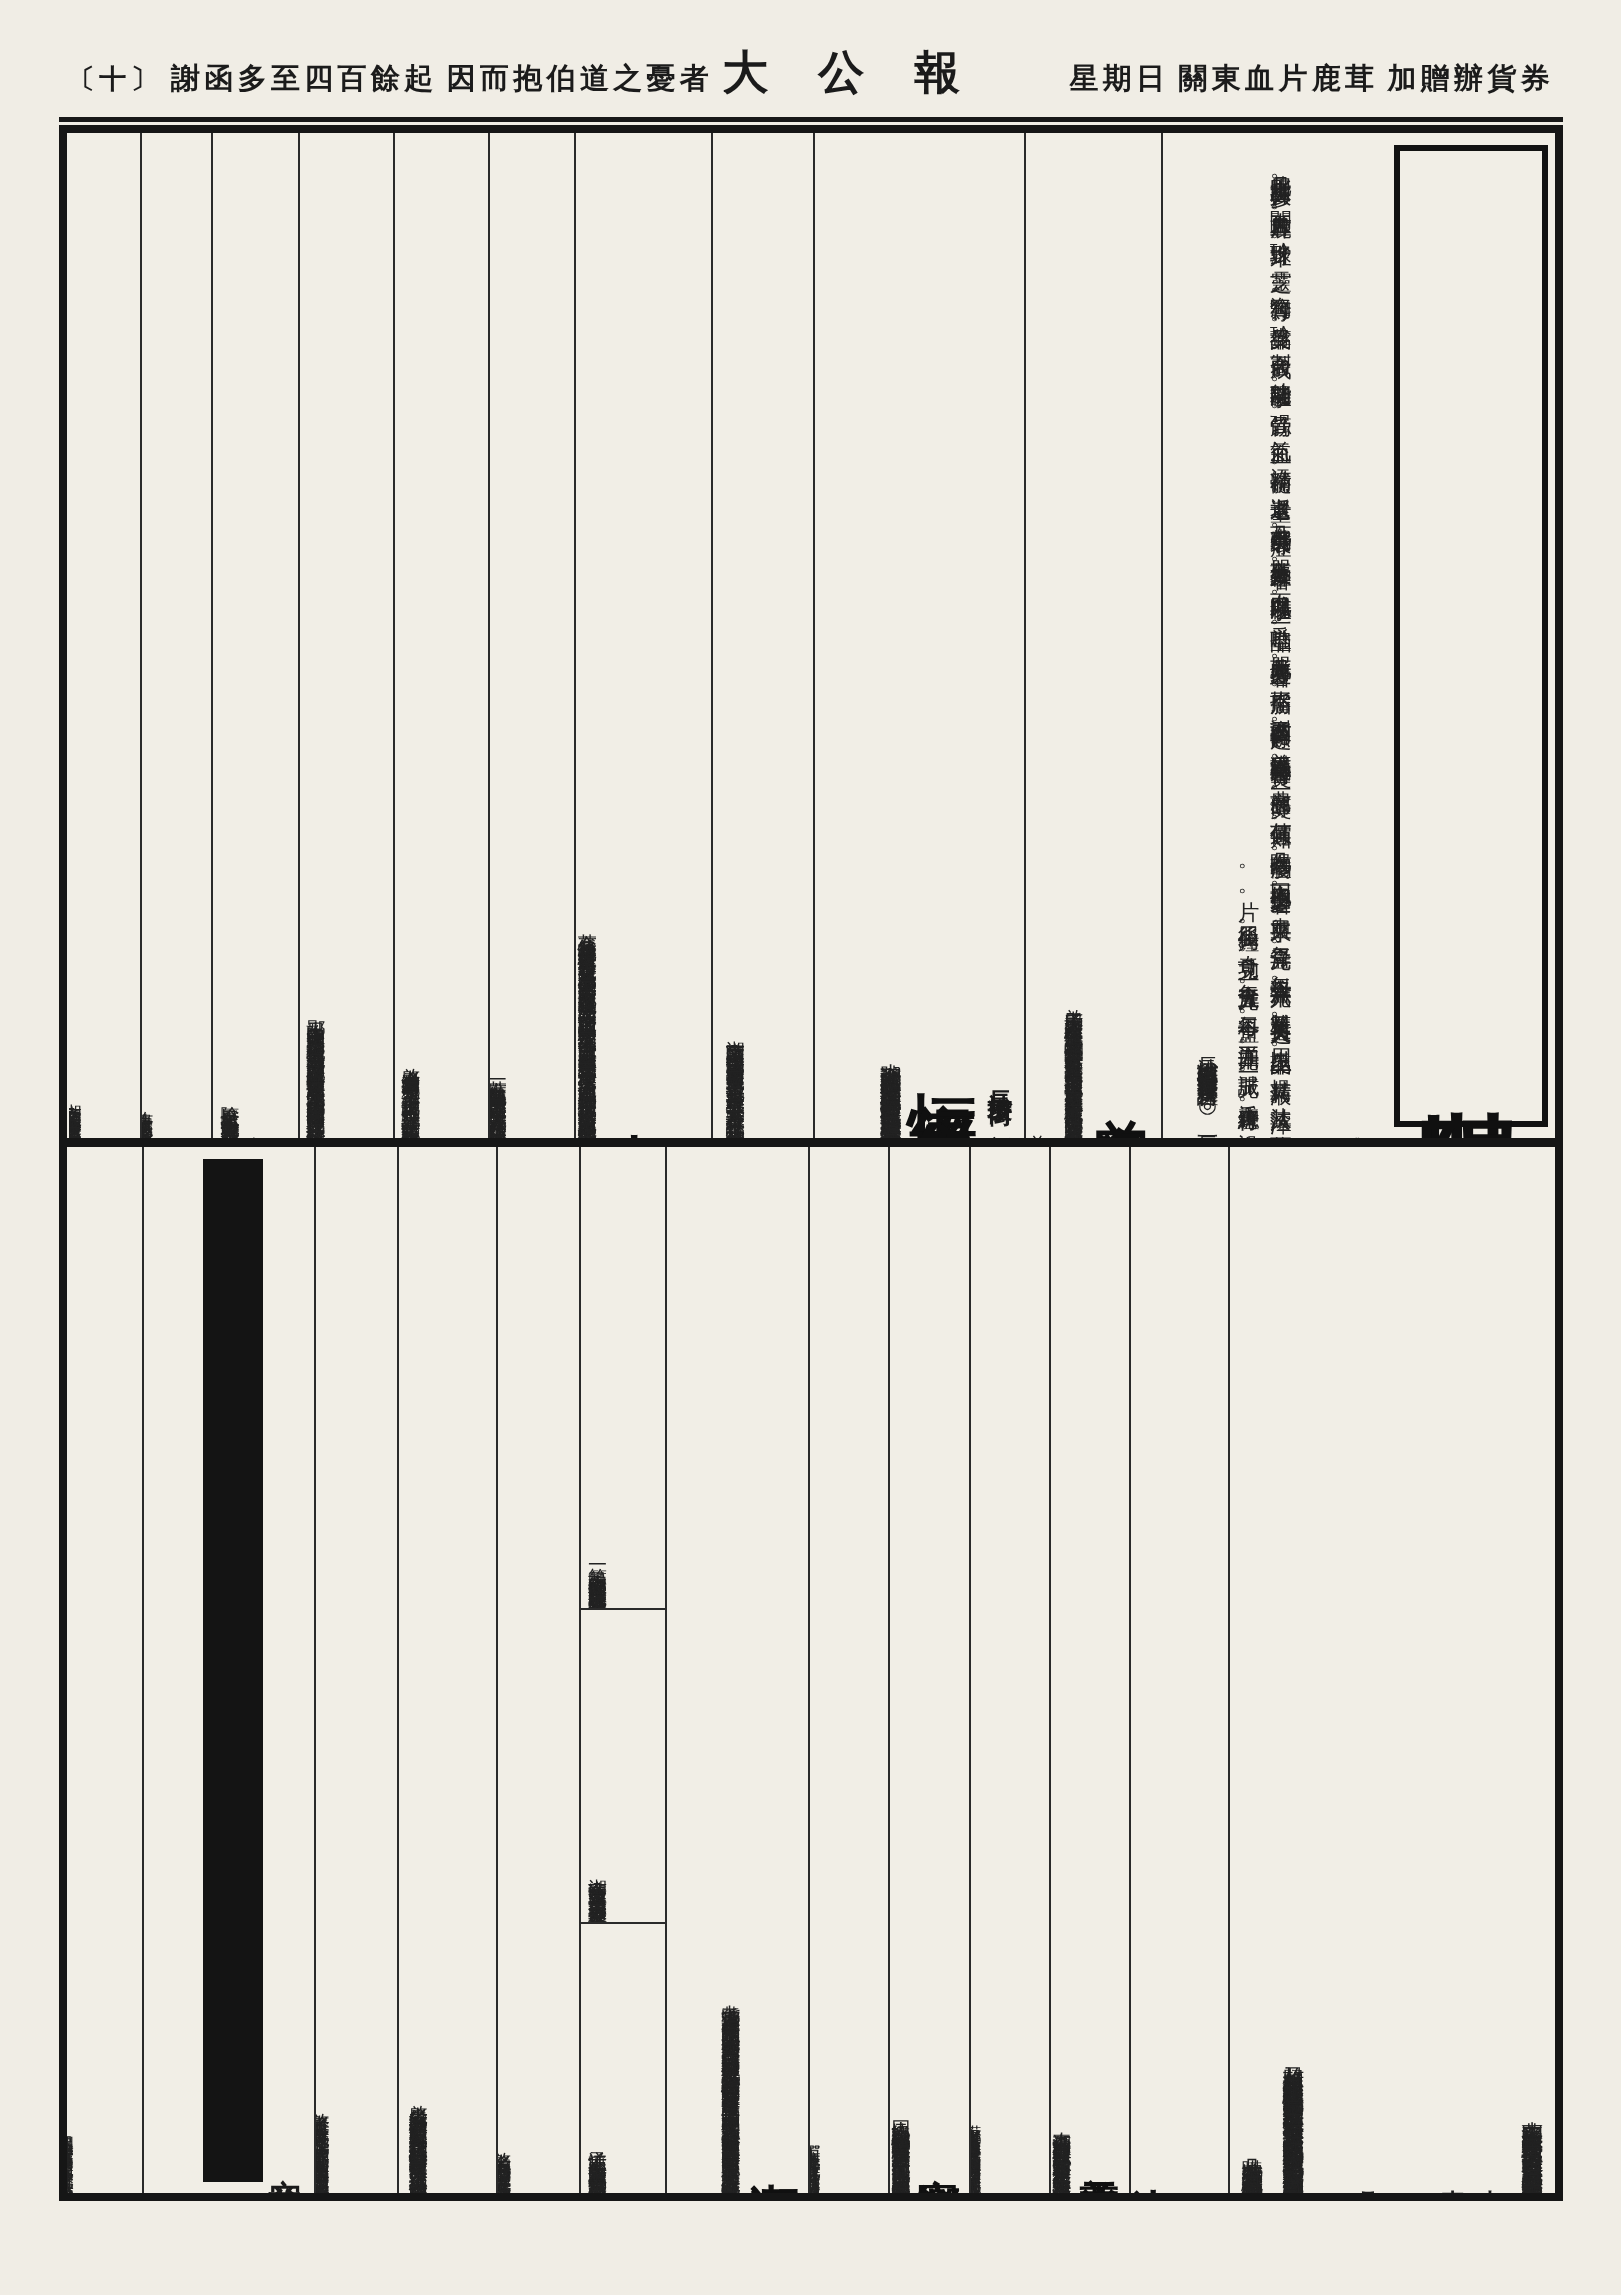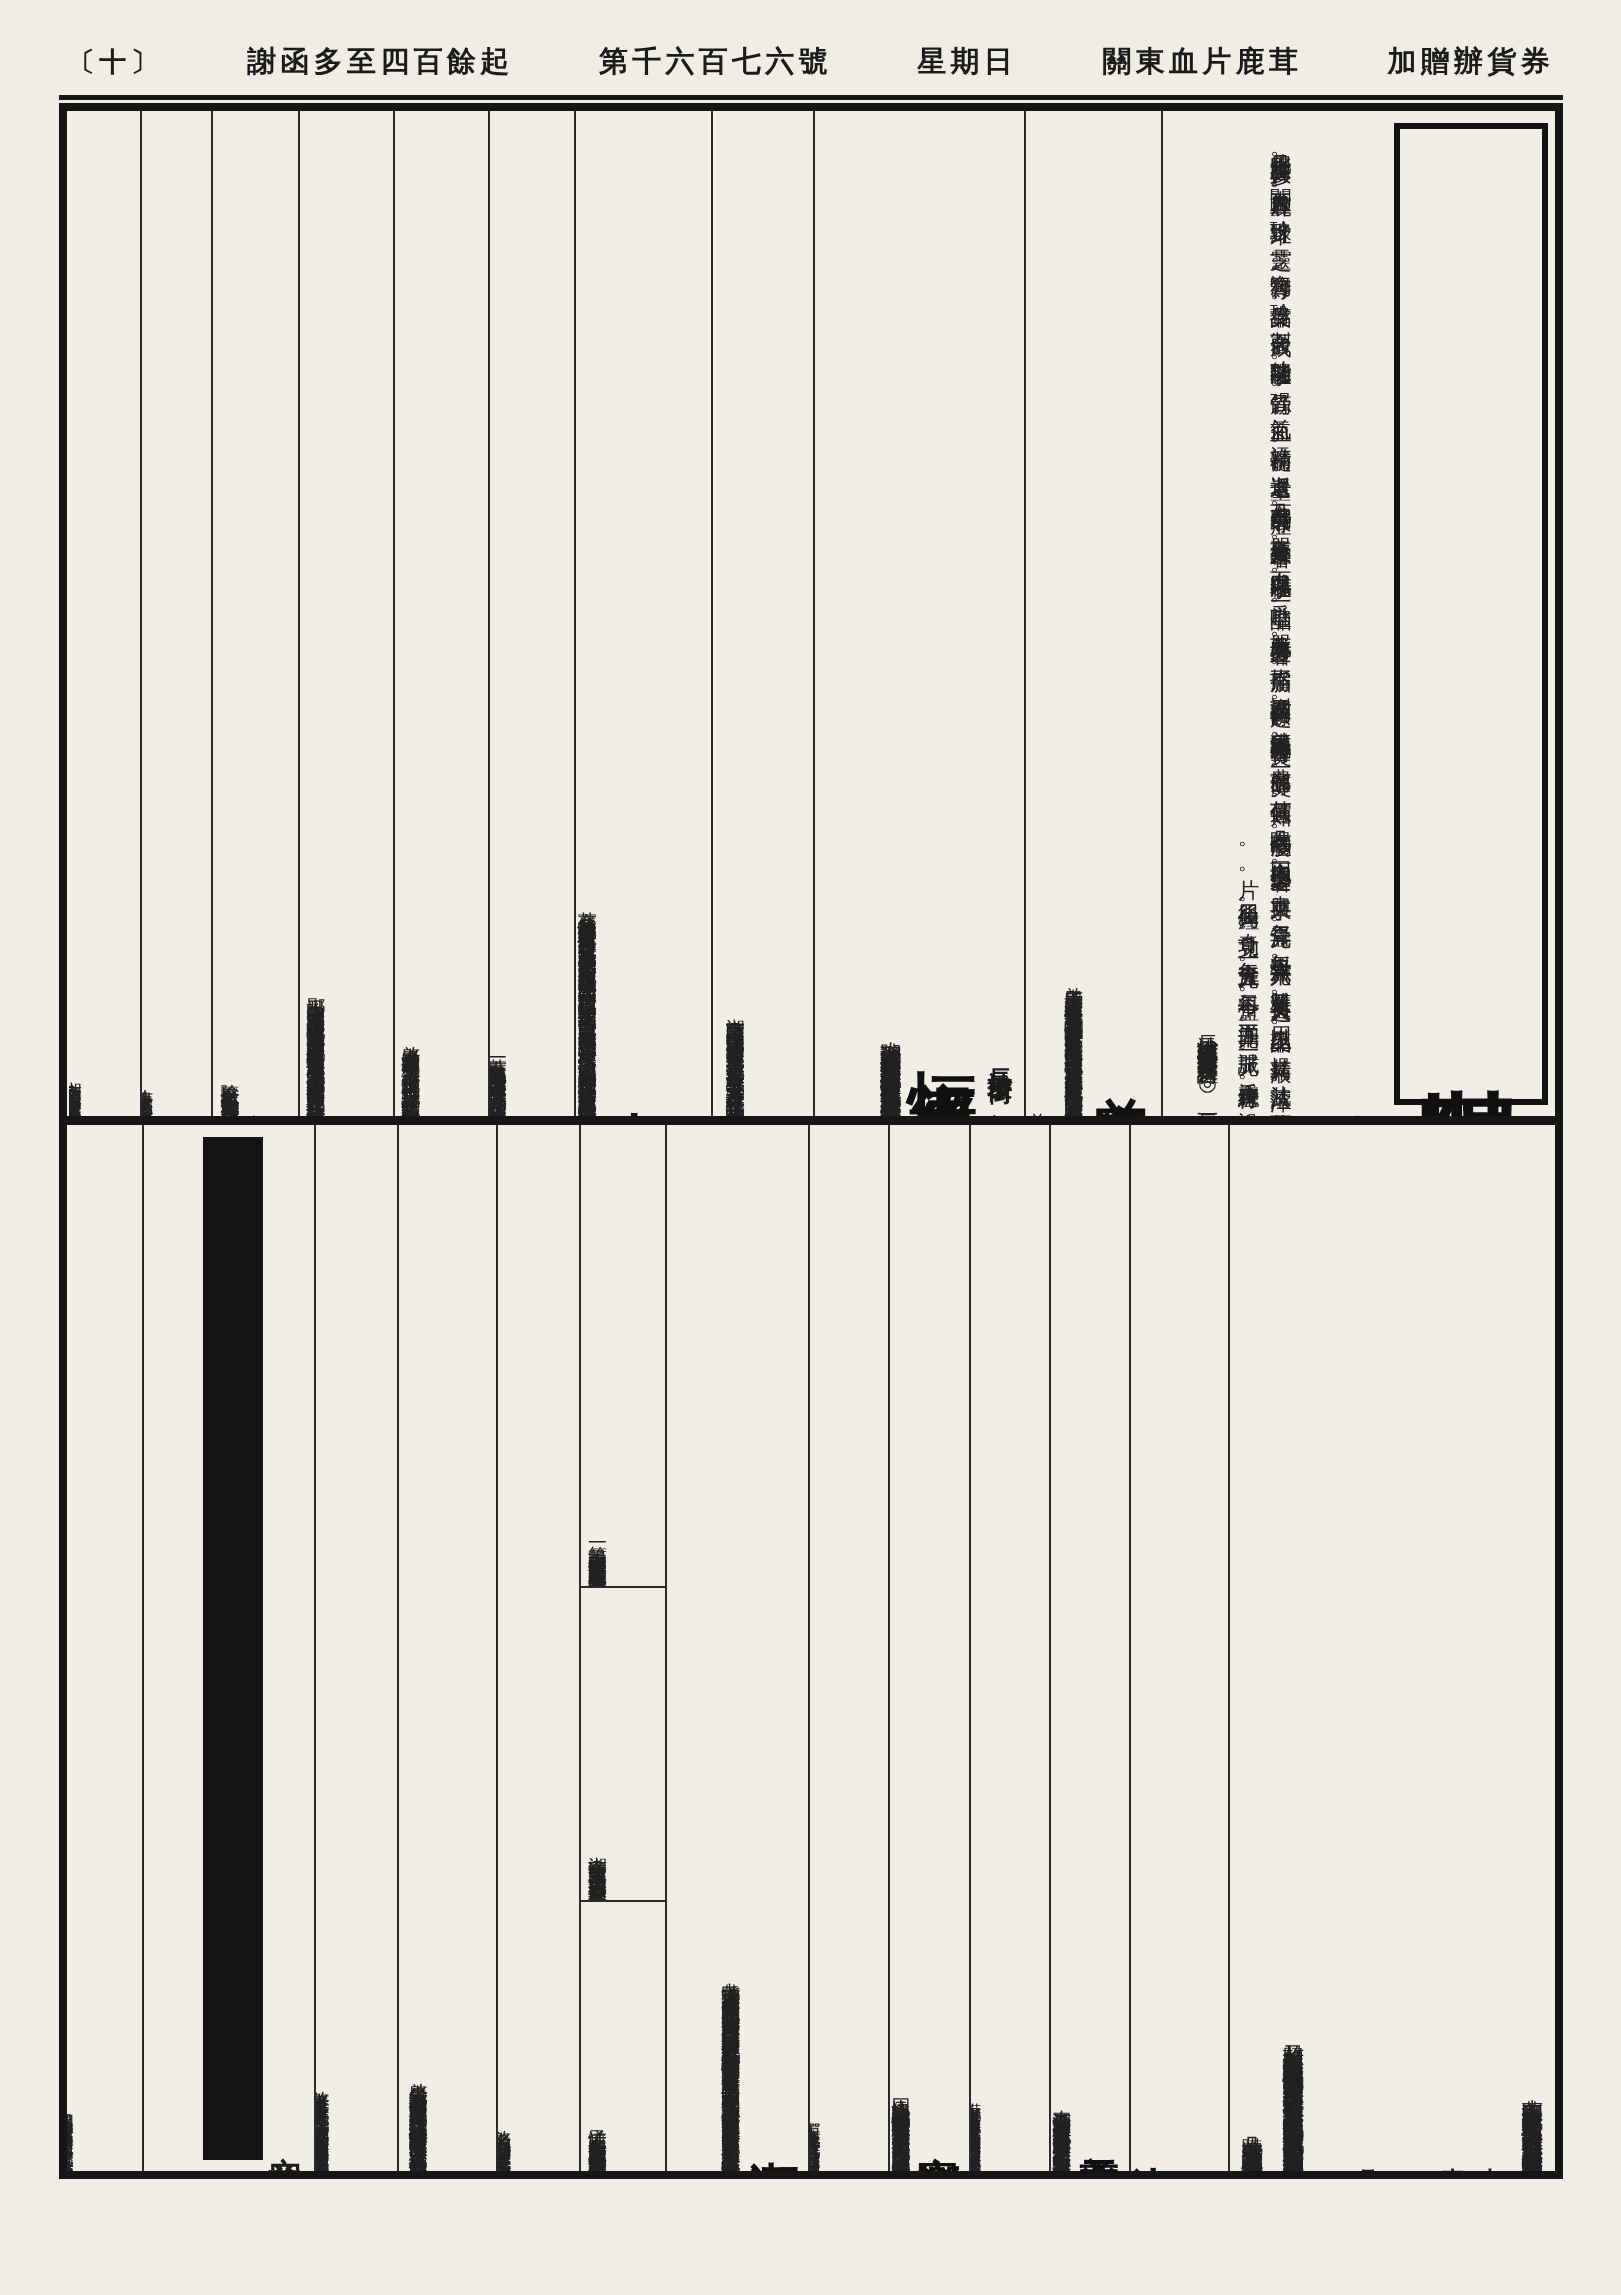--- a/index.html
+++ b/index.html
@@ -76,21 +76,22 @@
 </style>
 </head>
 <body>
 
 <div class="sheet">
 
   <div class="masthead">
     <span>加贈辦貨券</span>
     <span>關東血片鹿茸</span>
     <span>星期日</span>
-    <span>第千六百七六號</span>
+    <span class="paper">大公報</span>
+    <span>因而抱伯道之憂者</span>
     <span>謝函多至四百餘起</span>
     <span class="pageno">〔十〕</span>
   </div>
   <div class="toprule"></div>
 
   <div class="frame">
 
     <div class="section sec-top">
 
       <div class="ad w-jindan">

